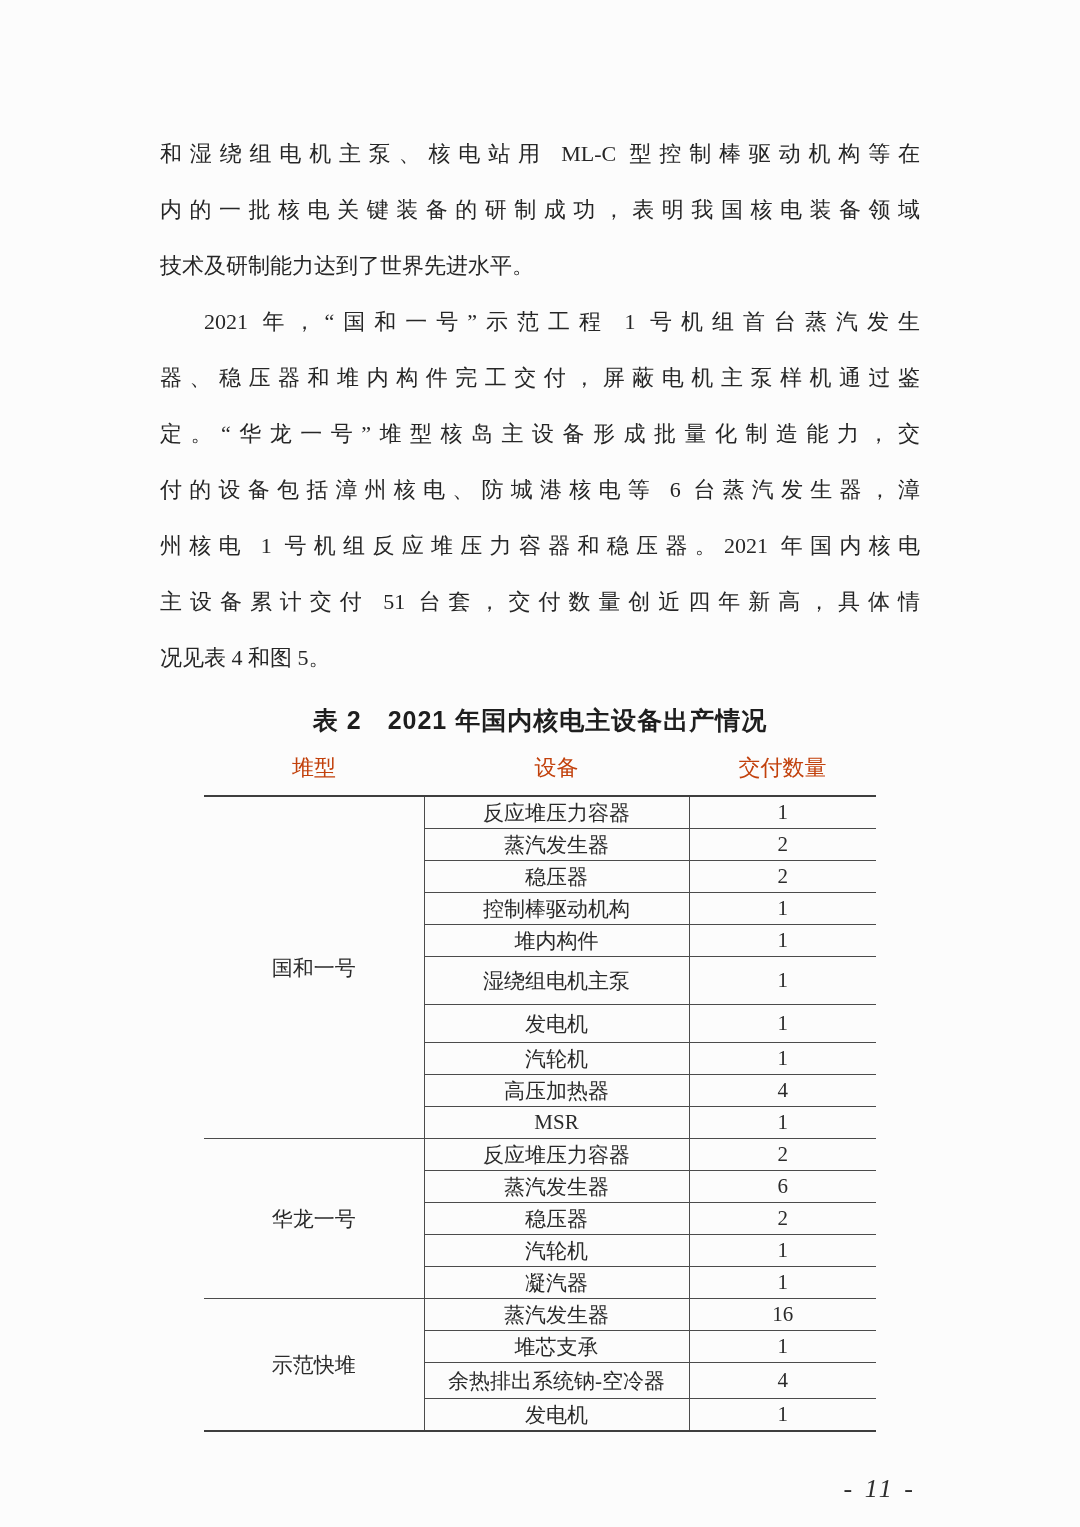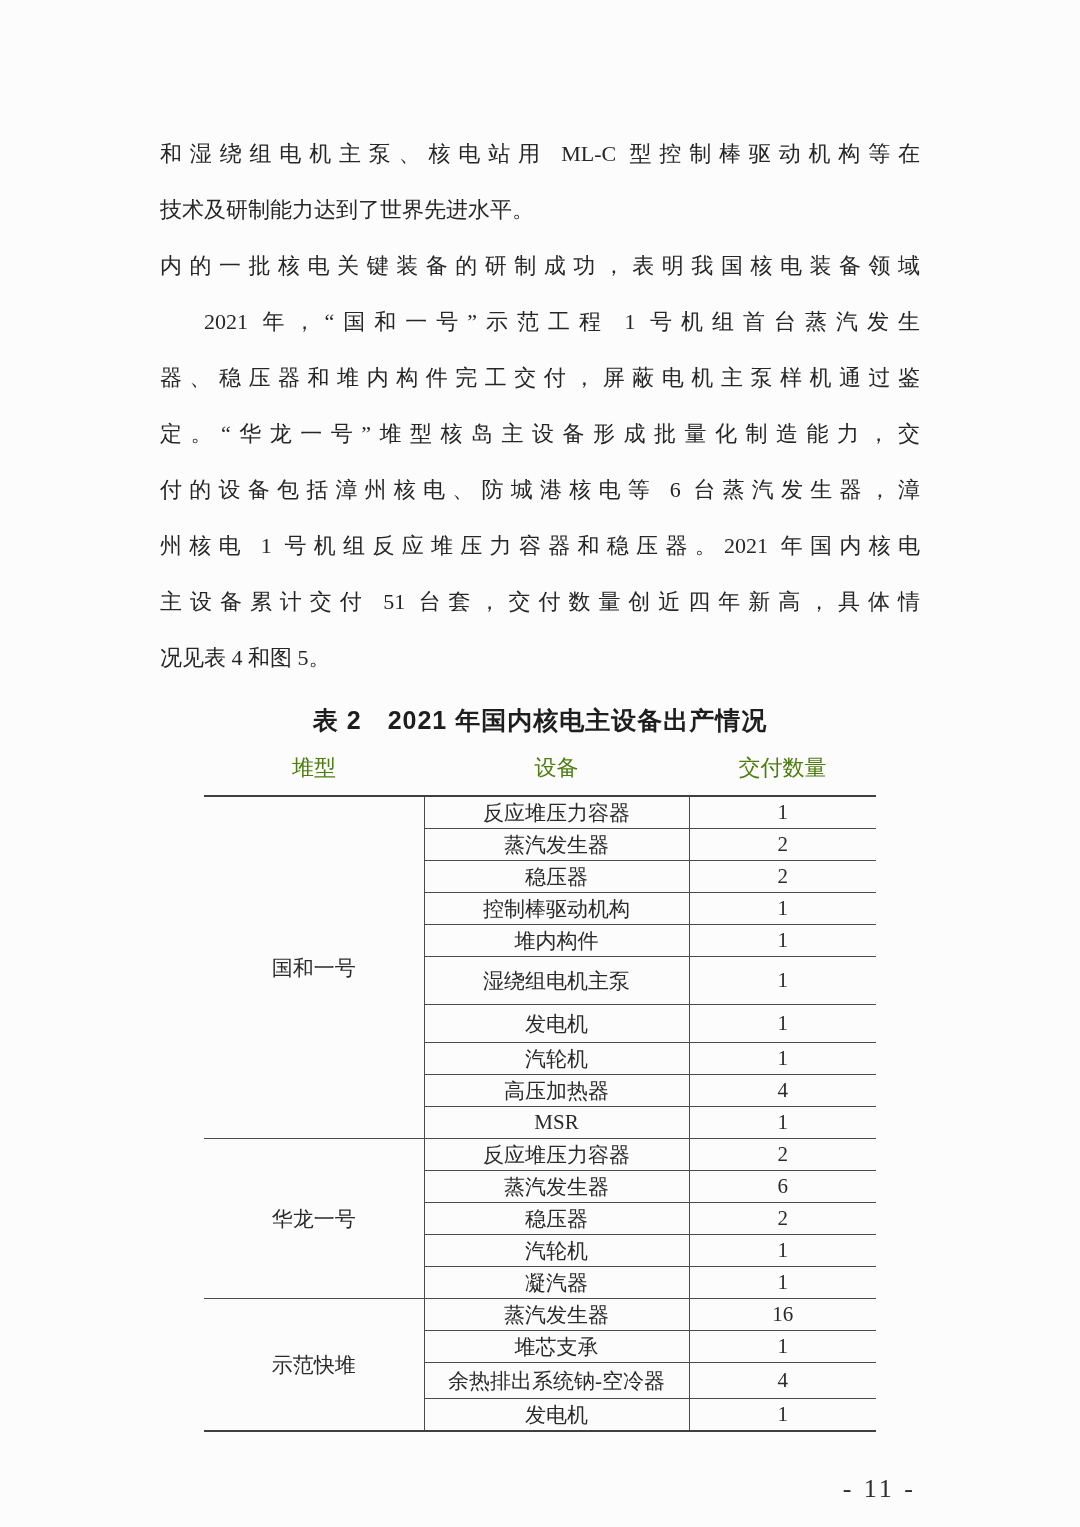--- a/index.html
+++ b/index.html
@@ -47,21 +47,21 @@
   table.equip {
     border-collapse: collapse;
     margin: 0 auto;
     table-layout: fixed;
     width: 672px;
   }
   table.equip thead th {
     border: none;
     font-weight: normal;
     font-size: 22px;
-    color: #4d7c0f;
+    color: #c2410c;
     padding: 16px 0 12px 0;
     text-align: center;
   }
   table.equip tbody {
     border-top: 2px solid #3f3f3f;
     border-bottom: 2px solid #3f3f3f;
   }
   table.equip td {
     border: 1.5px solid #4b4b4b;
     text-align: center;
@@ -75,32 +75,33 @@
   table.equip td.reactor-cell { border-left: none; }
   table.equip td.count-cell   { border-right: none; }
 
   .page-footer {
     margin-top: 42px;
     text-align: right;
     font-size: 26px;
     color: #2e2e2e;
     letter-spacing: 3px;
     padding-right: 4px;
+    font-style: italic;
   }
 </style>
 </head>
 <body>
 
 <div class="page">
 
   <div id="paragraphs">
       <div class="para">
         <div class="line fill">和湿绕组电机主泵、核电站用 ML-C 型控制棒驱动机构等在</div>
+        <div class="line fill">内的一批核电关键装备的研制成功，表明我国核电装备领域</div>
         <div class="line">技术及研制能力达到了世界先进水平。</div>
-        <div class="line fill">内的一批核电关键装备的研制成功，表明我国核电装备领域</div>
       </div>
       <div class="para">
         <div class="line fill indent">2021 年，“国和一号”示范工程 1 号机组首台蒸汽发生</div>
         <div class="line fill">器、稳压器和堆内构件完工交付，屏蔽电机主泵样机通过鉴</div>
         <div class="line fill">定。“华龙一号”堆型核岛主设备形成批量化制造能力，交</div>
         <div class="line fill">付的设备包括漳州核电、防城港核电等 6 台蒸汽发生器，漳</div>
         <div class="line fill">州核电 1 号机组反应堆压力容器和稳压器。2021 年国内核电</div>
         <div class="line fill">主设备累计交付 51 台套，交付数量创近四年新高，具体情</div>
         <div class="line">况见表 4 和图 5。</div>
       </div>

